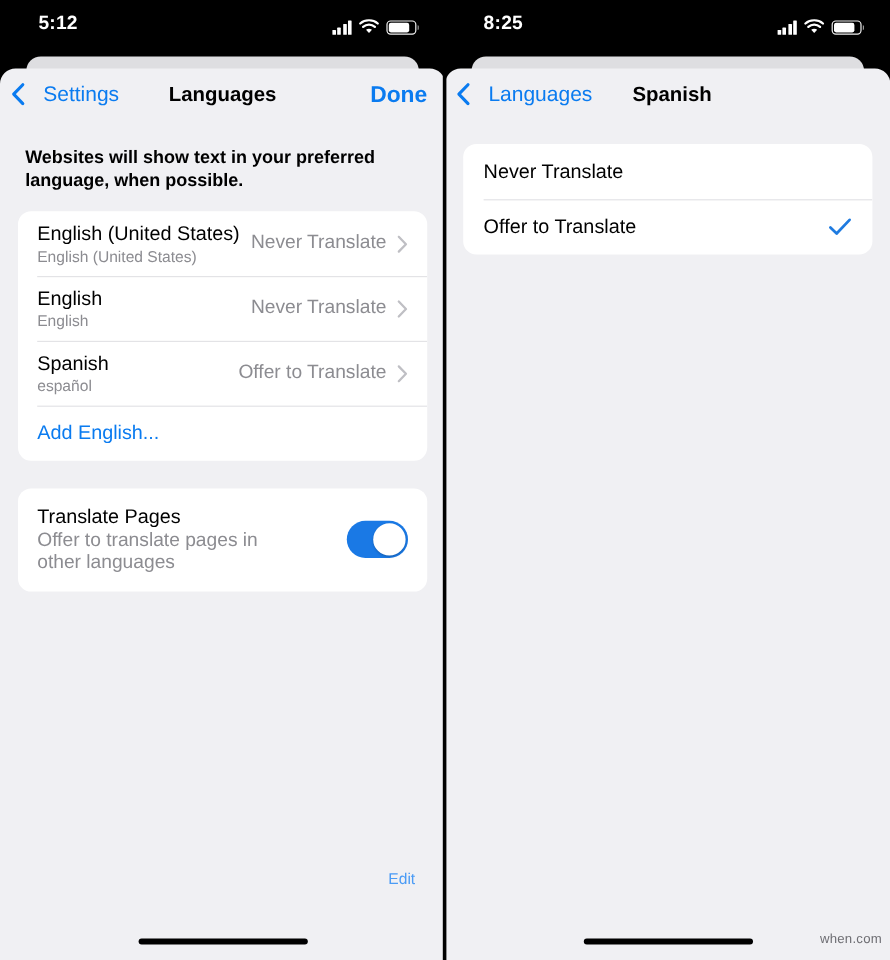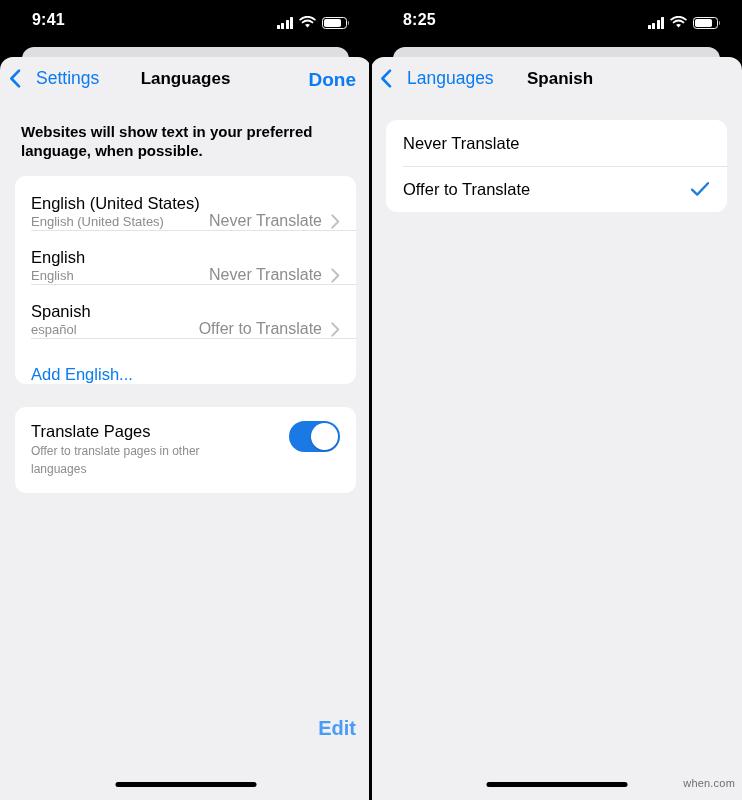--- a/index.html
+++ b/index.html
@@ -190,21 +190,21 @@
     border-radius: 11px;
     overflow: hidden;
   }
   .card.lang-card { margin-top: 16px; }
   .card.toggle-card { margin-top: 23px; }
   .card.choice-card { margin-top: 14px; }
 
   .row {
     position: relative;
     display: flex;
-    align-items: flex-end;
+    align-items: center;
     justify-content: space-between;
     padding: 0 16px;
     min-height: 54px;
     box-sizing: border-box;
     cursor: pointer;
   }
   .row + .row::before {
     content: "";
     position: absolute;
     left: 16px;
@@ -238,30 +238,30 @@
     white-space: nowrap;
   }
   .chev-right { display:block; width: 9px; height: 15px; }
 
   .row.link .row-title { color: #0a7bf0; }
   .row.link { min-height: 46px; }
 
   
   .toggle-row {
     display: flex;
-    align-items: flex-start;
+    align-items: center;
     justify-content: space-between;
     padding: 14px 16px 15px 16px;
     min-height: 58px;
     box-sizing: border-box;
   }
   .toggle-texts { display: flex; flex-direction: column; }
   .toggle-title { font-size: 16.5px; color: #000; line-height: 21px; }
   .toggle-sub {
-    font-size: 12px;
+    font-size: 16px;
     color: #8c8c91;
     line-height: 18px;
     max-width: 190px;
   }
   .switch {
     position: relative;
     width: 51px;
     height: 31px;
     border-radius: 16px;
     background: #1a79e5;
@@ -297,26 +297,25 @@
     top: 0;
     height: 1px;
     background: #e3e3e6;
   }
   .choice-label { font-size: 16.5px; color: #000; }
   .check-icon { display: block; width: 20px; height: 16px; }
 
   
   .edit-btn {
     position: absolute;
-    right: 15px;
+    right: 25px;
     bottom: 60px;
     color: #4a9bf5;
-    font-size: 20px;
+    font-size: 13px;
     cursor: pointer;
-    font-weight: bold;
   }
 
   
   .home-indicator {
     position: absolute;
     left: 50%;
     transform: translateX(-50%);
     bottom: 13px;
     width: 141px;
     height: 5px;
@@ -335,21 +334,21 @@
   }
 </style>
 </head>
 <body>
 
 <div class="screens">
 
   <div class="panel">
 
     <div class="statusbar">
-      <div class="status-time">9:41</div>
+      <div class="status-time">5:12</div>
       <div class="status-icons">
         <span class="signal-bars">
             <i></i>
             <i></i>
             <i></i>
             <i></i>
           </span>
         <span>
           <svg class="wifi-icon" viewBox="0 0 17 13" fill="none">
             <path d="M8.5 11.6 L6.0 8.8 C7.4 7.6 9.6 7.6 11.0 8.8 Z" fill="#fff"></path>

